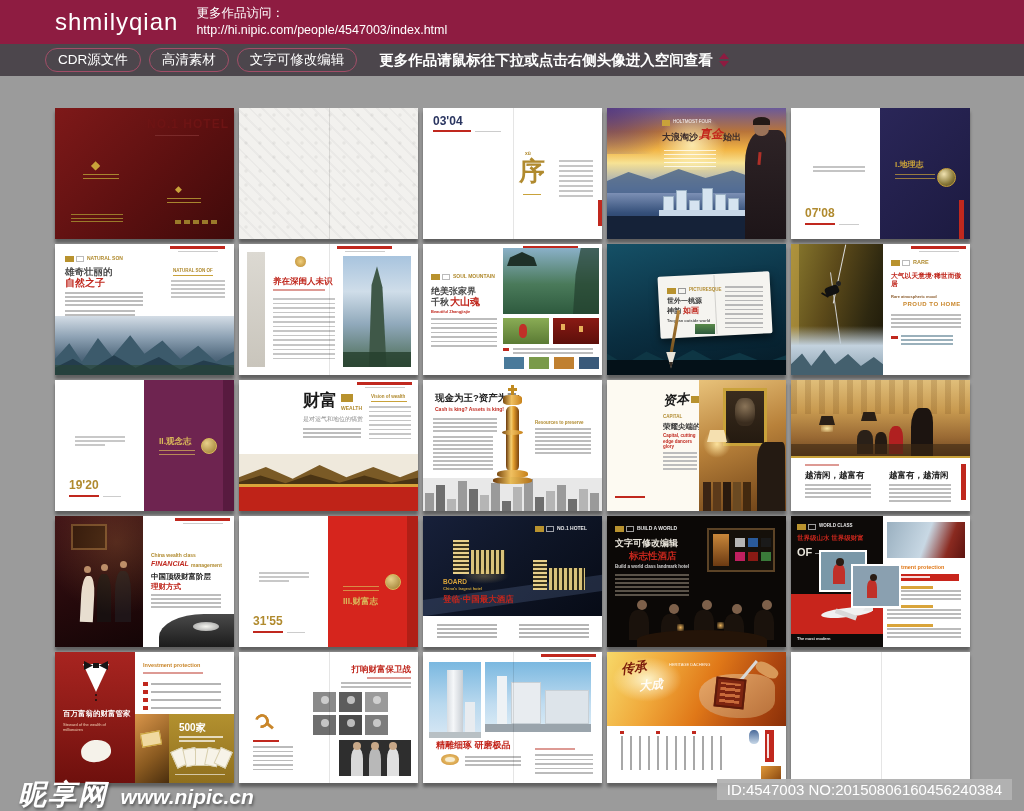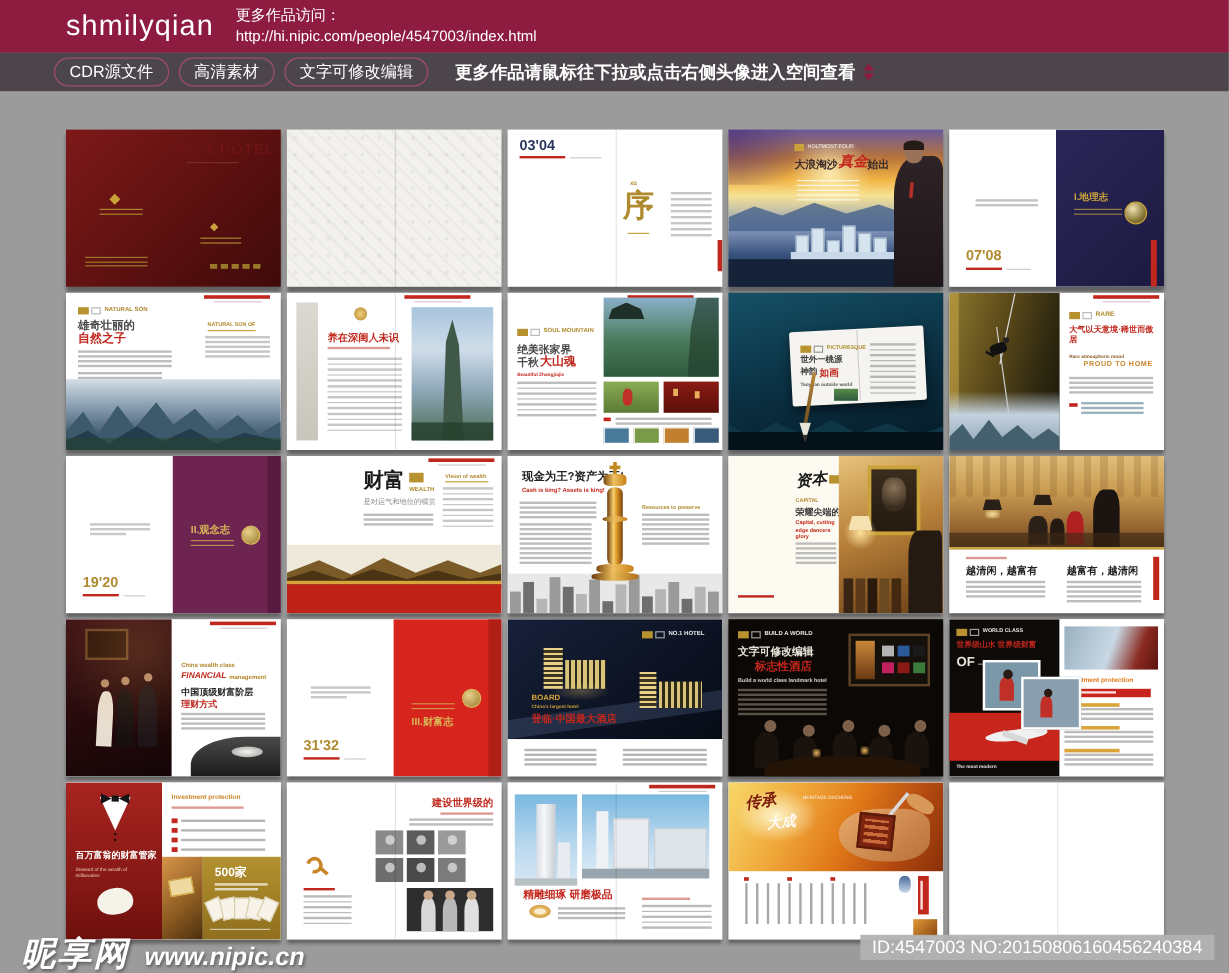--- a/index.html
+++ b/index.html
@@ -425,21 +425,21 @@
       <div style="position: absolute; left: 96px; top: 82px; width: 70px; height: 1.5px; background: rgb(189, 189, 189);"></div>
       <div style="position: absolute; left: 96px; top: 86px; width: 70px; height: 1.5px; background: rgb(189, 189, 189);"></div>
       <div style="position: absolute; left: 96px; top: 90px; width: 70px; height: 1.5px; background: rgb(189, 189, 189);"></div>
       <div style="position: absolute; left: 104px; top: 98px; width: 75px; height: 33px; background: linear-gradient(rgb(74, 74, 74), rgb(28, 28, 28)); border-radius: 60% 0px 0px / 70% 0px 0px;"></div>
       <div style="position: absolute; left: 138px; top: 106px; width: 26px; height: 9px; background: radial-gradient(rgb(245, 245, 240), rgb(154, 154, 154)); border-radius: 50%;"></div>
     </div>
     <div class="cell">
       <div style="position: absolute; left: 20px; top: 56px; width: 50px; height: 1.5px; background: rgb(200, 200, 200);"></div>
       <div style="position: absolute; left: 20px; top: 60px; width: 50px; height: 1.5px; background: rgb(200, 200, 200);"></div>
       <div style="position: absolute; left: 20px; top: 64px; width: 30px; height: 1.5px; background: rgb(200, 200, 200);"></div>
-      <div style="position: absolute; left: 14px; top: 98px; font-size: 12px; color: rgb(176, 138, 46); font-weight: bold; white-space: nowrap; line-height: 1.25;">31'32</div>
+      <div style="position: absolute; left: 14px; top: 98px; font-size: 12px; color: rgb(176, 138, 46); font-weight: bold; white-space: nowrap; line-height: 1.25;">31'55</div>
       <div style="position: absolute; left: 14px; top: 115px; width: 30px; height: 2px; background: rgb(192, 40, 30);"></div>
       <div style="position: absolute; left: 48px; top: 116px; width: 18px; height: 1px; background: rgb(204, 204, 204);"></div>
       <div style="position: absolute; left: 89px; top: 0px; width: 90px; height: 131px; background: rgb(214, 37, 29);"></div>
       <div style="position: absolute; left: 168px; top: 0px; width: 11px; height: 131px; background: rgb(176, 31, 22);"></div>
       <div style="position: absolute; left: 104px; top: 56px; font-size: 8.5px; color: rgb(217, 184, 90); font-weight: bold; white-space: nowrap; line-height: 1.25; margin-top: 24px;">III.财富志</div>
       <div style="position: absolute; left: 104px; top: 70px; width: 36px; height: 1px; background: rgba(217, 184, 90, 0.7);"></div>
       <div style="position: absolute; left: 104px; top: 73.5px; width: 36px; height: 1px; background: rgba(217, 184, 90, 0.7);"></div>
       <div style="position: absolute; left: 146px; top: 58px; width: 14px; height: 14px; border-radius: 50%; background: radial-gradient(circle at 35% 30%, rgb(232, 208, 138), rgb(154, 122, 46)); border: 1px solid rgb(217, 184, 90);"></div>
     </div>
     <div class="cell">
@@ -568,21 +568,21 @@
       <div style="position: absolute; left: 124px; top: 84px; width: 44px; height: 1.5px; background: rgba(255, 255, 255, 0.7);"></div>
       <div style="position: absolute; left: 124px; top: 88px; width: 36px; height: 1.5px; background: rgba(255, 255, 255, 0.7);"></div>
       <div style="position: absolute; left: 122px; top: 96px; width: 13px; height: 18px; background: rgb(247, 243, 232); border: 1px solid rgb(216, 207, 174); transform: rotate(-24deg); transform-origin: 50% 100%; box-sizing: border-box;"></div>
       <div style="position: absolute; left: 131px; top: 96px; width: 13px; height: 18px; background: rgb(247, 243, 232); border: 1px solid rgb(216, 207, 174); transform: rotate(-12deg); transform-origin: 50% 100%; box-sizing: border-box;"></div>
       <div style="position: absolute; left: 140px; top: 96px; width: 13px; height: 18px; background: rgb(247, 243, 232); border: 1px solid rgb(216, 207, 174); transform: rotate(0deg); transform-origin: 50% 100%; box-sizing: border-box;"></div>
       <div style="position: absolute; left: 149px; top: 96px; width: 13px; height: 18px; background: rgb(247, 243, 232); border: 1px solid rgb(216, 207, 174); transform: rotate(12deg); transform-origin: 50% 100%; box-sizing: border-box;"></div>
       <div style="position: absolute; left: 158px; top: 96px; width: 13px; height: 18px; background: rgb(247, 243, 232); border: 1px solid rgb(216, 207, 174); transform: rotate(24deg); transform-origin: 50% 100%; box-sizing: border-box;"></div>
       <div style="position: absolute; left: 120px; top: 122px; width: 50px; height: 1px; background: rgba(255, 255, 255, 0.6);"></div>
     </div>
     <div class="cell">
-      <div style="position: absolute; left: 92px; top: 12px; font-size: 8.5px; color: rgb(192, 40, 30); font-weight: bold; white-space: nowrap; line-height: 1.25; width: 80px; text-align: right;">建设世界级的</div>
+      <div style="position: absolute; left: 92px; top: 12px; font-size: 8.5px; color: rgb(192, 40, 30); font-weight: bold; white-space: nowrap; line-height: 1.25; width: 80px; text-align: right;">打响财富保卫战</div>
       <div style="position: absolute; left: 128px; top: 25px; width: 44px; height: 1.5px; background: rgb(221, 154, 148);"></div>
       <div style="position: absolute; left: 102px; top: 30px; width: 70px; height: 1.5px; background: rgb(189, 189, 189);"></div>
       <div style="position: absolute; left: 102px; top: 34px; width: 70px; height: 1.5px; background: rgb(189, 189, 189);"></div>
       <div style="position: absolute; left: 16px; top: 62px; width: 14px; height: 14px; border-width: 3px; border-style: solid; border-color: rgb(201, 134, 42) rgb(201, 134, 42) rgb(201, 134, 42) transparent; border-image: initial; border-radius: 50%; transform: rotate(-30deg); box-sizing: border-box;"></div>
       <div style="position: absolute; left: 26px; top: 72px; width: 9px; height: 3px; background: rgb(201, 134, 42); transform: rotate(40deg);"></div>
       <div style="position: absolute; left: 14px; top: 88px; width: 26px; height: 2px; background: rgb(192, 40, 30);"></div>
       <div style="position: absolute; left: 14px; top: 94px; width: 40px; height: 1.5px; background: rgb(187, 187, 187);"></div>
       <div style="position: absolute; left: 14px; top: 98.5px; width: 40px; height: 1.5px; background: rgb(187, 187, 187);"></div>
       <div style="position: absolute; left: 14px; top: 103px; width: 40px; height: 1.5px; background: rgb(187, 187, 187);"></div>
       <div style="position: absolute; left: 14px; top: 107.5px; width: 40px; height: 1.5px; background: rgb(187, 187, 187);"></div>

